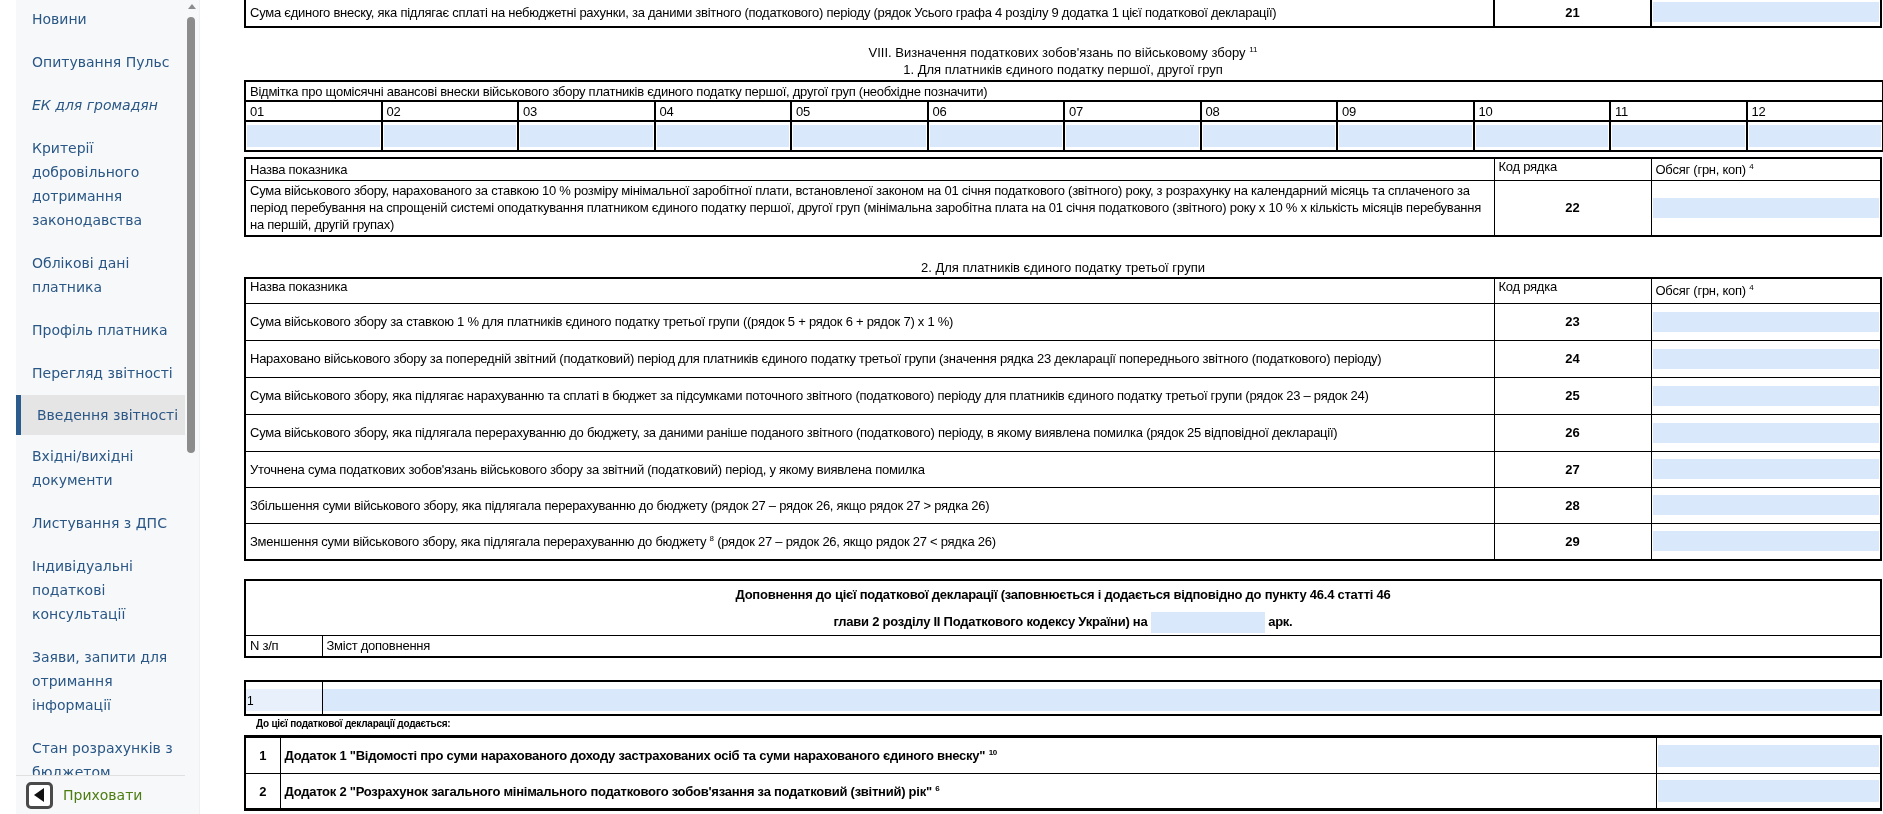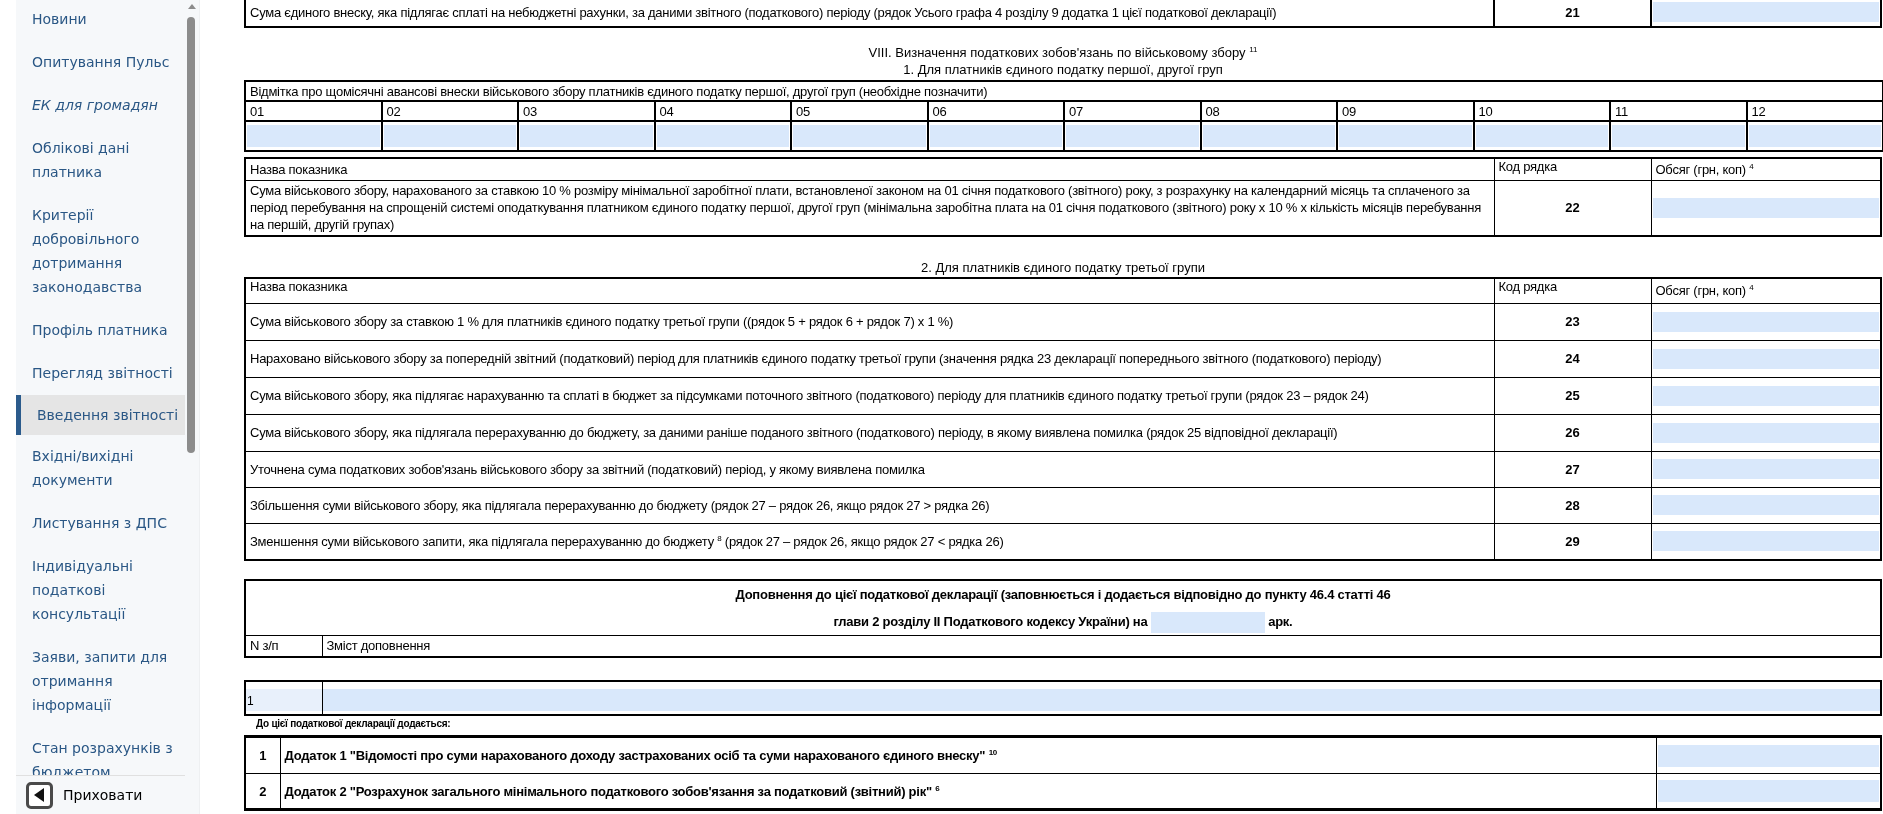--- a/index.html
+++ b/index.html
@@ -38,21 +38,21 @@
     padding-left: 10px; cursor: pointer;
   }
   .hide-icon {
     width: 27px; height: 27px; border: 3px solid #4a4a4a; border-radius: 5px;
     display: flex; align-items: center; justify-content: center; margin-right: 10px; background: #fff;
   }
   .hide-icon::after {
     content: ""; width: 0; height: 0; border-top: 7px solid transparent; border-bottom: 7px solid transparent;
     border-right: 10px solid #111; margin-left: -2px;
   }
-  .hide-label { font-family: "DejaVu Sans", sans-serif; font-size: 14px; color: #000000; }
+  .hide-label { font-family: "DejaVu Sans", sans-serif; font-size: 14px; color: #4d7c0f; }
 
   
   .form { position: absolute; left: 244px; top: 0; width: 1638px; font-size: 13px; }
   table { border-collapse: collapse; table-layout: fixed; width: 1638px; }
   td { border: 1px solid #000; padding: 0 4px; vertical-align: middle; }
   .thick { border: 2px solid #000; }
   .field { background: #d9e8fb; height: 20px; margin: 0 -3px; }
   .code { text-align: center; font-weight: bold; }
   .hdr { text-align: left; }
   .section-title { text-align: center; font-weight: normal; font-size: 13px; line-height: 17px; }
@@ -60,22 +60,22 @@
   .cond { font-family: "Liberation Sans", sans-serif; letter-spacing: -0.25px; }
 </style>
 </head>
 <body>
 
 <div class="sidebar">
   <nav class="nav">
     <a class="nav-item" style="padding-top:7px;padding-bottom:10px;">Новини</a>
     <a class="nav-item" style="padding-top:9px;padding-bottom:10px;">Опитування Пульс</a>
     <a class="nav-item" style="padding-top:9px;padding-bottom:10px;font-style:italic;">ЕК для громадян</a>
+    <a class="nav-item" style="padding-top:9px;padding-bottom:10px;">Критерії добровільного дотримання законодавства</a>
     <a class="nav-item" style="padding-top:9px;padding-bottom:10px;">Облікові дані платника</a>
-    <a class="nav-item" style="padding-top:9px;padding-bottom:10px;">Критерії добровільного дотримання законодавства</a>
     <a class="nav-item" style="padding-top:9px;padding-bottom:10px;">Профіль платника</a>
     <a class="nav-item" style="padding-top:9px;padding-bottom:10px;">Перегляд звітності</a>
     <a class="nav-item active" style="padding-top:8px;padding-bottom:8px;">Введення звітності</a>
     <a class="nav-item" style="padding-top:9px;padding-bottom:10px;">Вхідні/вихідні документи</a>
     <a class="nav-item" style="padding-top:9px;padding-bottom:10px;">Листування з ДПС</a>
     <a class="nav-item" style="padding-top:9px;padding-bottom:10px;">Індивідуальні податкові консультації</a>
     <a class="nav-item" style="padding-top:9px;padding-bottom:10px;">Заяви, запити для отримання інформації</a>
     <a class="nav-item" style="padding-top:9px;padding-bottom:10px;">Стан розрахунків з бюджетом</a>
     <a class="nav-item" style="padding-top:9px;padding-bottom:10px;">Єдиний рахунок</a>
   </nav>
@@ -259,21 +259,21 @@
           </td>
     </tr>
     <tr style="height:36px;">
       <td class="cond" style="border-left:2px solid #000;">Збільшення суми військового збору, яка підлягала перерахуванню до бюджету (рядок 27 – рядок 26,  якщо рядок 27 &gt; рядка 26)</td>
       <td class="code">28</td>
       <td style="border-right:2px solid #000;">
             <div class="field"></div>
           </td>
     </tr>
     <tr style="height:37px;">
-      <td class="cond" style="border-left:2px solid #000;border-bottom:2px solid #000;"><span>Зменшення суми військового запити, яка підлягала перерахуванню до бюджету</span> <sup>8</sup><span> (рядок 27 – рядок 26, якщо рядок 27 &lt; рядка 26)</span></td>
+      <td class="cond" style="border-left:2px solid #000;border-bottom:2px solid #000;"><span>Зменшення суми військового збору, яка підлягала перерахуванню до бюджету</span> <sup>8</sup><span> (рядок 27 – рядок 26, якщо рядок 27 &lt; рядка 26)</span></td>
       <td class="code" style="border-bottom:2px solid #000;">29</td>
       <td style="border-right:2px solid #000;border-bottom:2px solid #000;">
             <div class="field"></div>
           </td>
     </tr>
   </tbody>
     </table>
 
   <table style="position:absolute;top:579px;left:0;">
     <colgroup>

